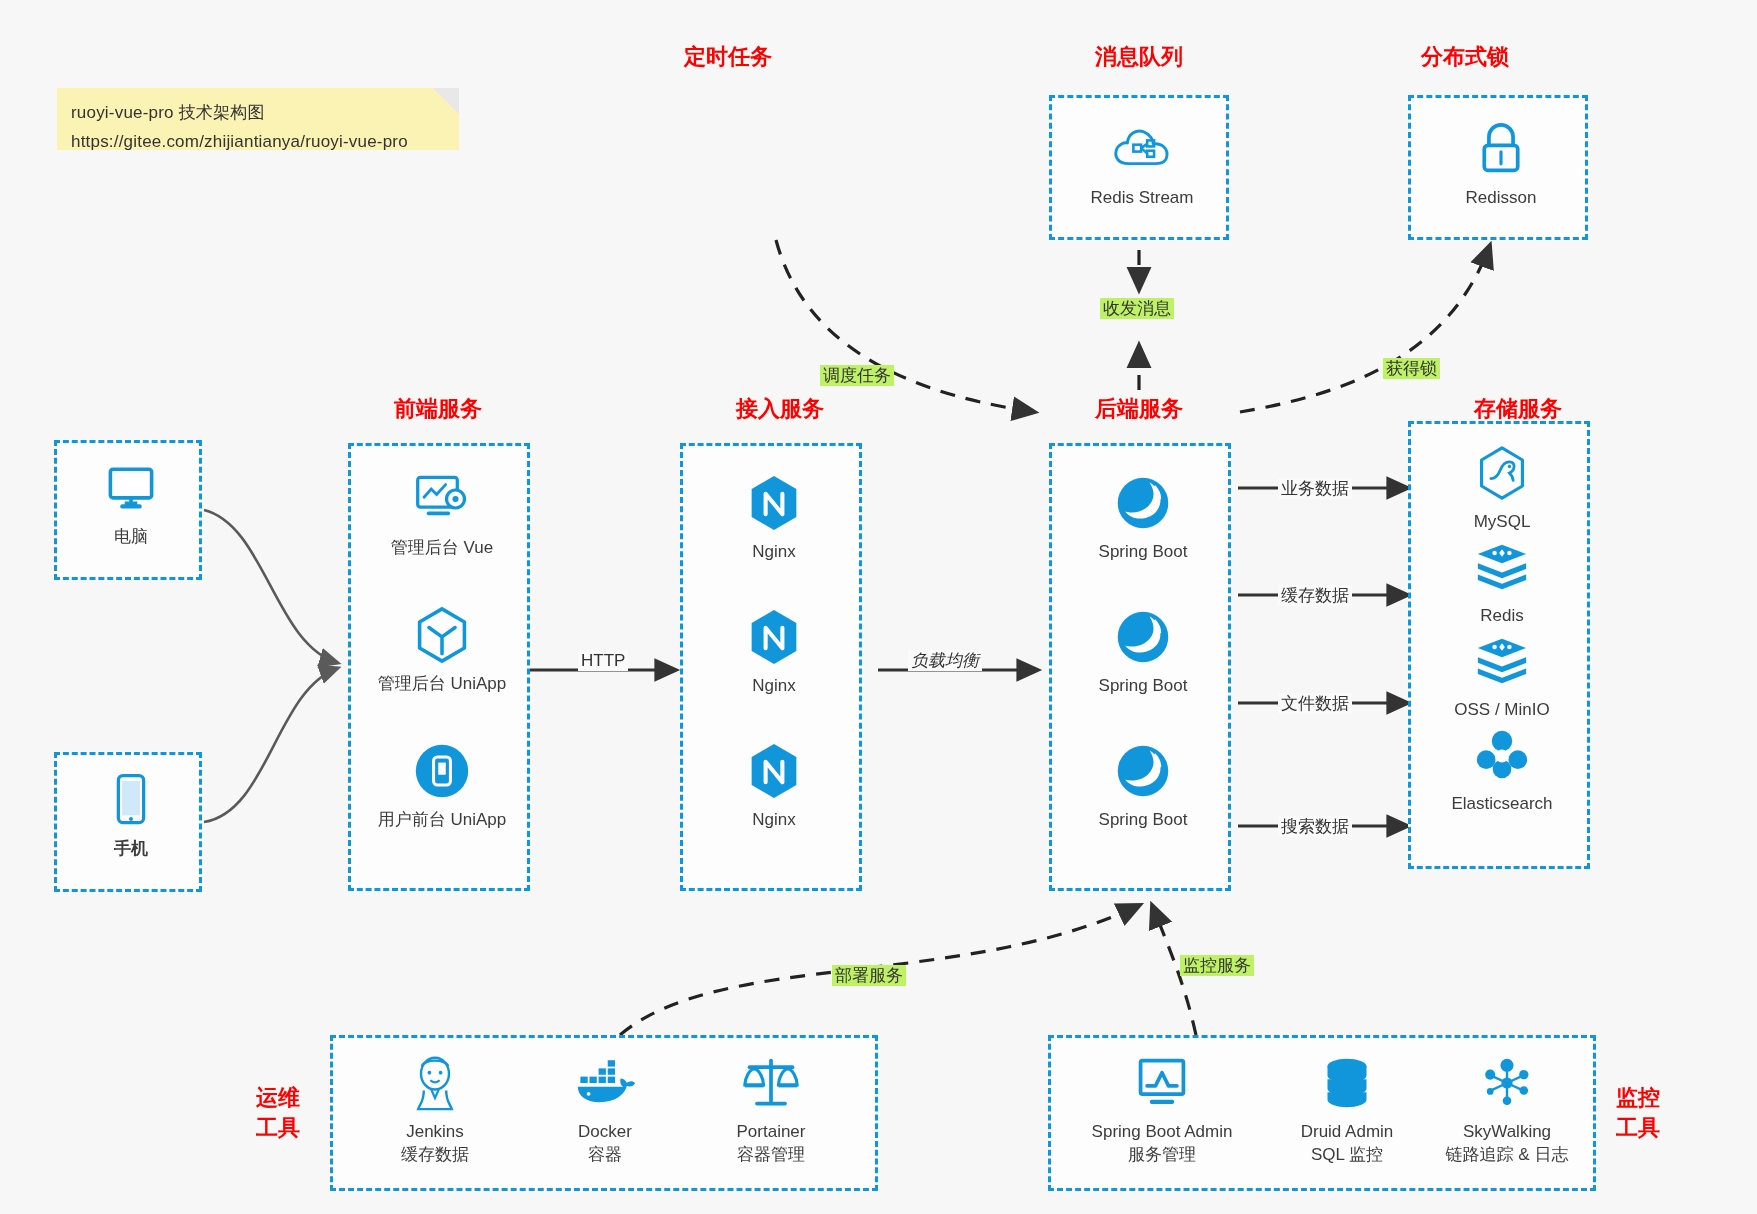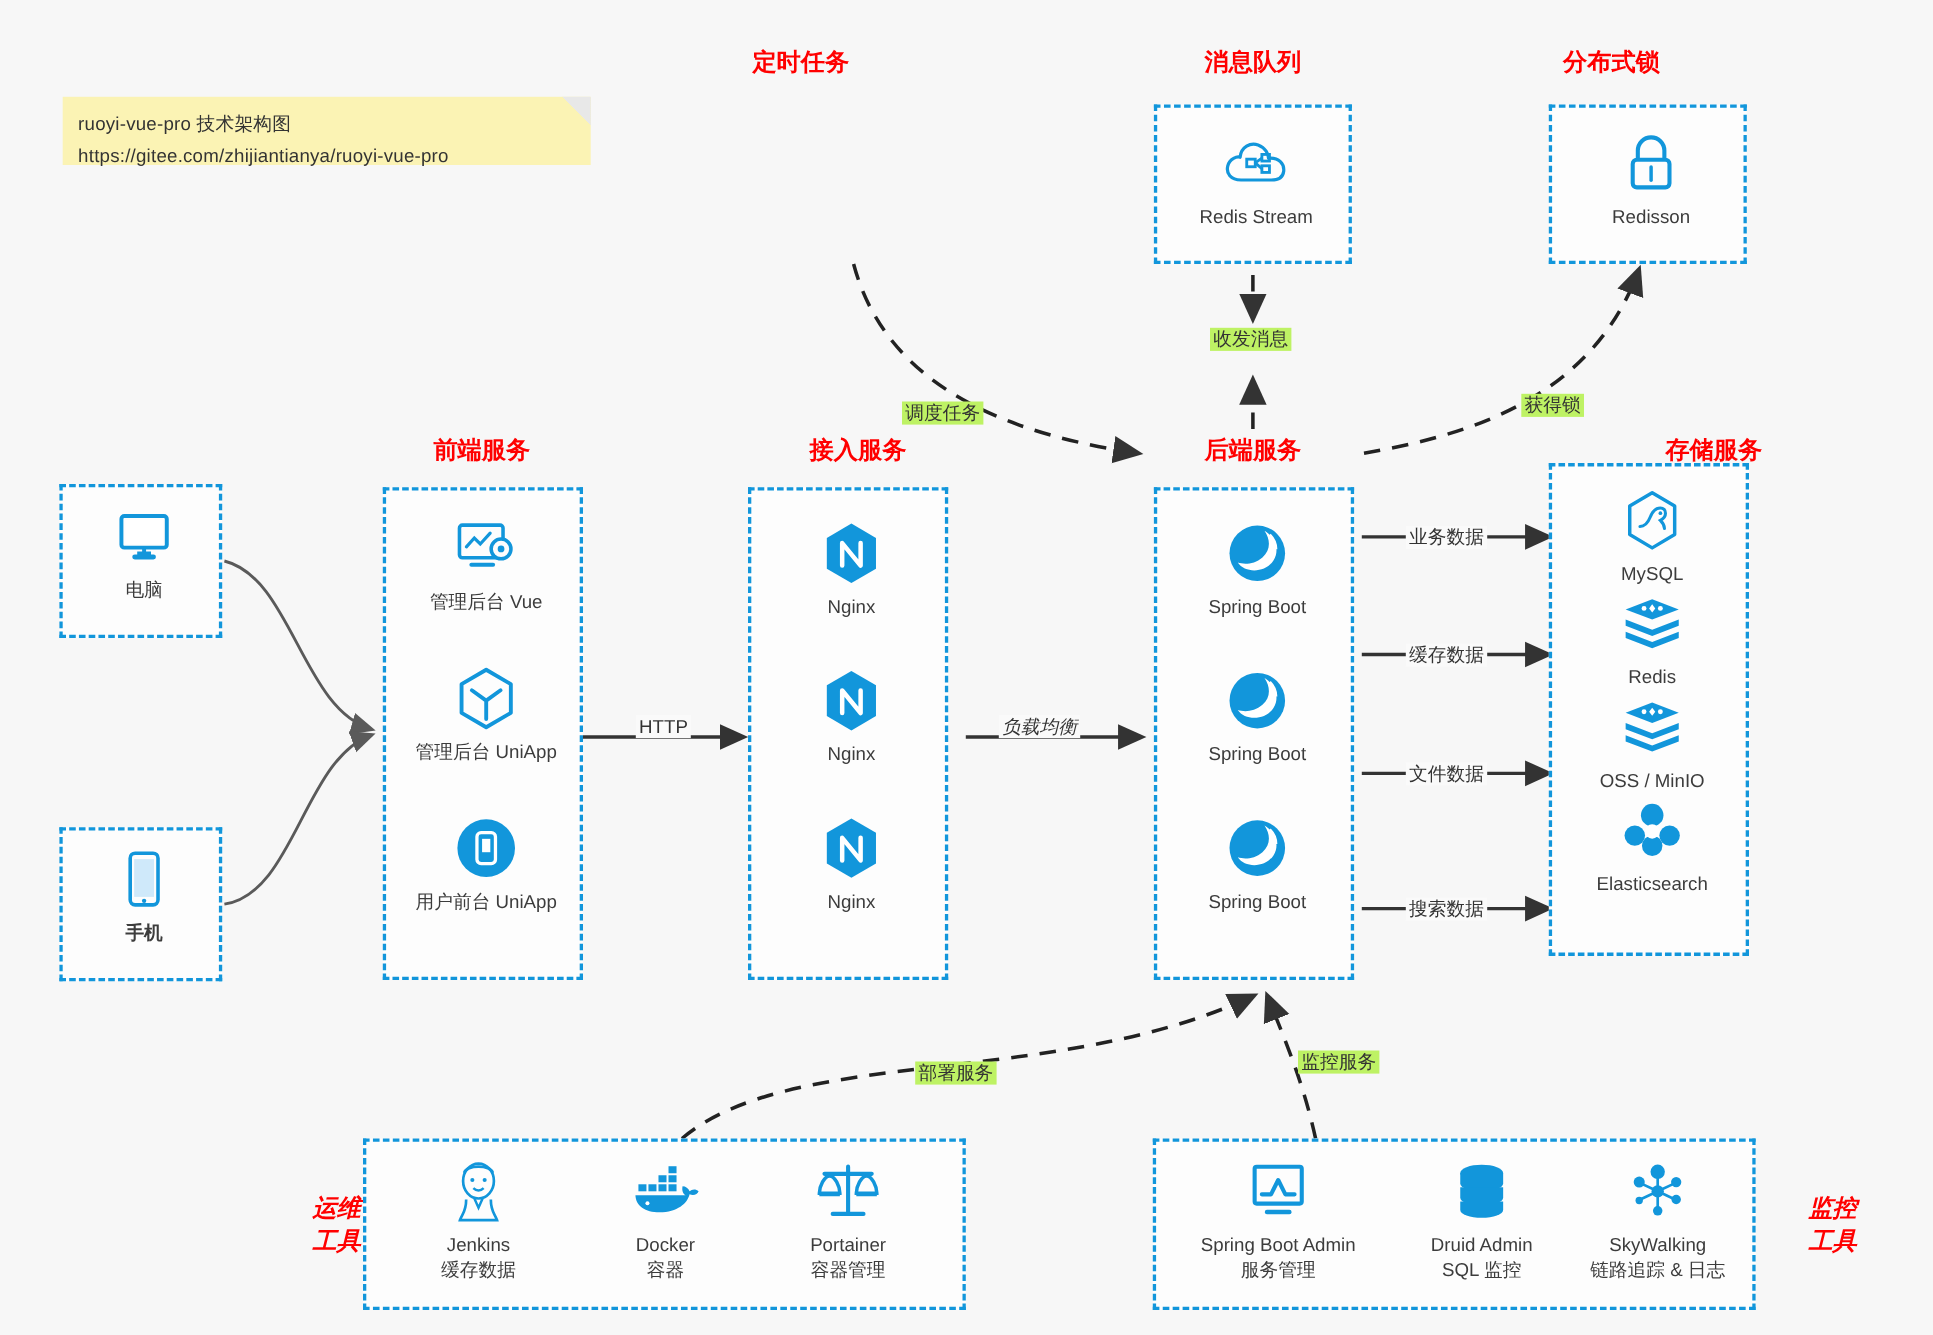--- a/index.html
+++ b/index.html
@@ -8,21 +8,21 @@
     background:#f7f7f7;
     font-family:"Liberation Sans","DejaVu Sans",sans-serif;
     position:relative;overflow:hidden;
     color:#3c3c3c;
   }
   .canvas{position:absolute;inset:0;}
   svg.edges{position:absolute;left:0;top:0;width:1757px;height:1214px;pointer-events:none;}
 
   
   .note{
-    position:absolute;left:57px;top:88px;width:480px;height:62px;
+    position:absolute;left:57px;top:88px;width:402px;height:62px;
     background:#fbf3b4;
     padding:10px 14px 0 14px;
     box-sizing:border-box;
     font-size:17px;line-height:29px;color:#333;
     letter-spacing:.2px;
   }
   .note .fold{
     position:absolute;right:0;top:0;width:26px;height:26px;
     background:linear-gradient(225deg,#e8e8e8 0 50%,transparent 50% 100%);
   }
@@ -38,21 +38,21 @@
     position:absolute;
     color:#ff0000;
     font-weight:bold;
     font-size:22px;
     text-align:center;
     white-space:nowrap;
     line-height:26px;
   }
   .sidetitle{
     position:absolute;color:#ff0000;font-weight:bold;font-size:22px;
-    line-height:30px;text-align:right;white-space:nowrap;font-style:italic;
+    line-height:30px;text-align:left;white-space:nowrap;
   }
 
   
   .node{position:absolute;text-align:center;width:160px;}
   .node .cap{font-size:17px;line-height:23px;color:#3c3c3c;white-space:nowrap;}
   .node .cap2{font-size:17px;line-height:23px;color:#3c3c3c;white-space:nowrap;}
   .ic{height:62px;display:flex;align-items:center;justify-content:center;margin-bottom:6px;}
   .ic svg{display:block;}
 
   
@@ -283,21 +283,21 @@
       </div>
       <div class="cap">Spring Boot</div>
     </div>
   </div>
 
   <div class="elabel" style="left:1278px;top:478px;">业务数据</div>
   <div class="elabel" style="left:1278px;top:585px;">缓存数据</div>
   <div class="elabel" style="left:1278px;top:693px;">文件数据</div>
   <div class="elabel" style="left:1278px;top:816px;">搜索数据</div>
 
-  <div class="grouptitle" style="left:1468px;top:396px;width:180px;">存储服务</div>
+  <div class="grouptitle" style="left:1428px;top:396px;width:180px;">存储服务</div>
   <div class="box" style="left:1408px;top:421px;width:182px;height:448px;">
 
     <div class="node" style="left:11px;top:18px;width:160px;">
       <div class="ic">
         <svg width="52" height="56" viewBox="0 0 56 60">
           <path d="M28 3 L50 16 L50 44 L28 57 L6 44 L6 16 Z" fill="none" stroke="#1296db" stroke-width="3.4" stroke-linejoin="round"></path>
           <path d="M16 36 C21 36 24 32 26 27 C28 22 31 18 36 18 C39 18 41 20 41 23 C41 27 38 29 36 30
                    C38 32 40 35 40 38" fill="none" stroke="#1296db" stroke-width="3" stroke-linecap="round"></path>
           <circle cx="36" cy="23" r="1.8" fill="#1296db"></circle>
         </svg>

